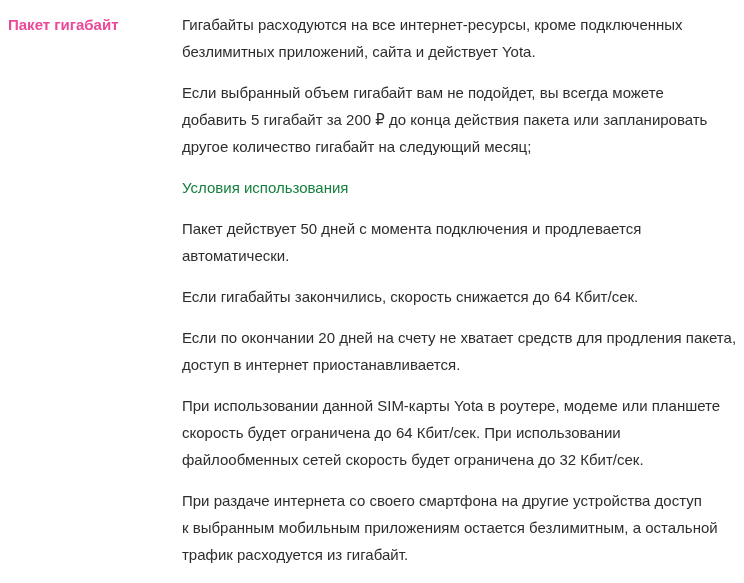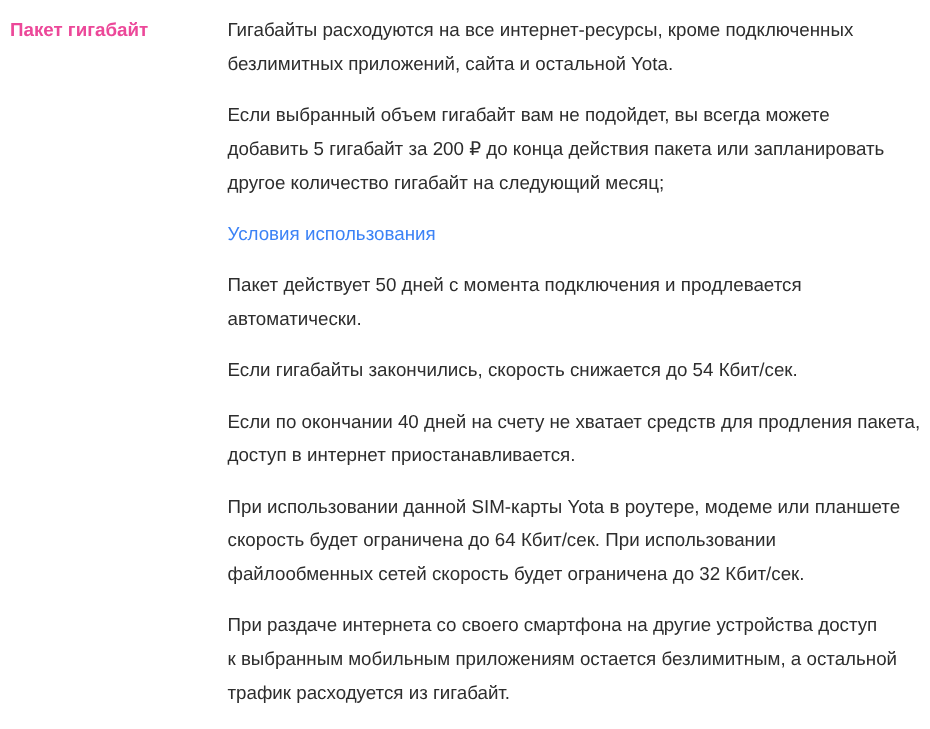--- a/index.html
+++ b/index.html
@@ -33,40 +33,40 @@
     max-width: 562px;
     font-size: 15px;
     color: #2d2d2d;
     line-height: 27px;
   }
   .desc p {
     white-space: pre-line;
     margin: 0 0 14px 0;
   }
   .desc p.muted {
-    color: #3b82f6;
+    color: #15803d;
   }
 </style>
 </head>
 <body>
 
 <div class="page">
   <div class="row">
     <div class="term">Пакет гигабайт</div>
     <div class="desc">
       <p>Гигабайты расходуются на все интернет-ресурсы, кроме подключенных
-безлимитных приложений, сайта и остальной Yota.</p>
+безлимитных приложений, сайта и действует Yota.</p>
       <p>Если выбранный объем гигабайт вам не подойдет, вы всегда можете
 добавить 5 гигабайт за 200 ₽ до конца действия пакета или запланировать
 другое количество гигабайт на следующий месяц;</p>
       <p class="muted">Условия использования</p>
       <p>Пакет действует 50 дней с момента подключения и продлевается
 автоматически.</p>
-      <p>Если гигабайты закончились, скорость снижается до 54 Кбит/сек.</p>
-      <p>Если по окончании 40 дней на счету не хватает средств для продления пакета,
+      <p>Если гигабайты закончились, скорость снижается до 64 Кбит/сек.</p>
+      <p>Если по окончании 20 дней на счету не хватает средств для продления пакета,
 доступ в интернет приостанавливается.</p>
       <p>При использовании данной SIM-карты Yota в роутере, модеме или планшете
 скорость будет ограничена до 64 Кбит/сек. При использовании
 файлообменных сетей скорость будет ограничена до 32 Кбит/сек.</p>
       <p>При раздаче интернета со своего смартфона на другие устройства доступ
 к выбранным мобильным приложениям остается безлимитным, а остальной
 трафик расходуется из гигабайт.</p>
     </div>
   </div>
 </div>

